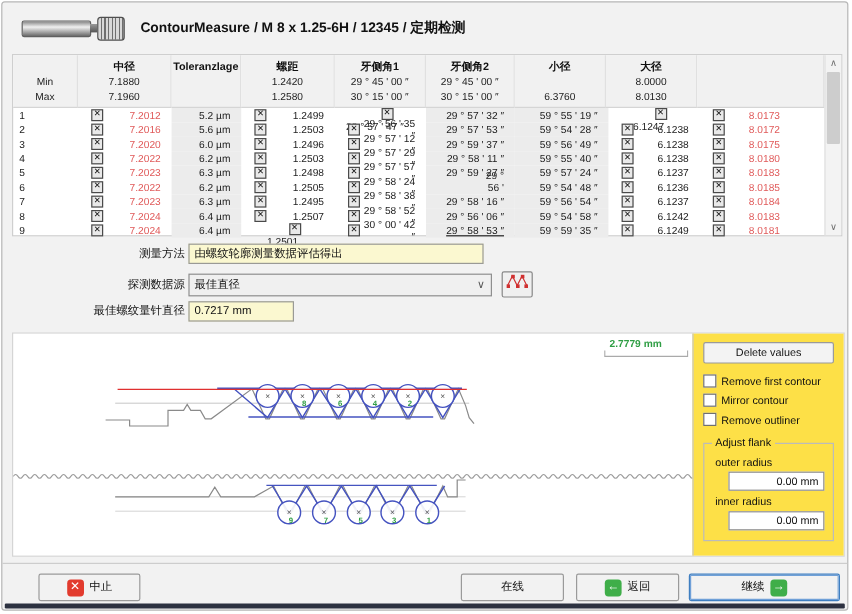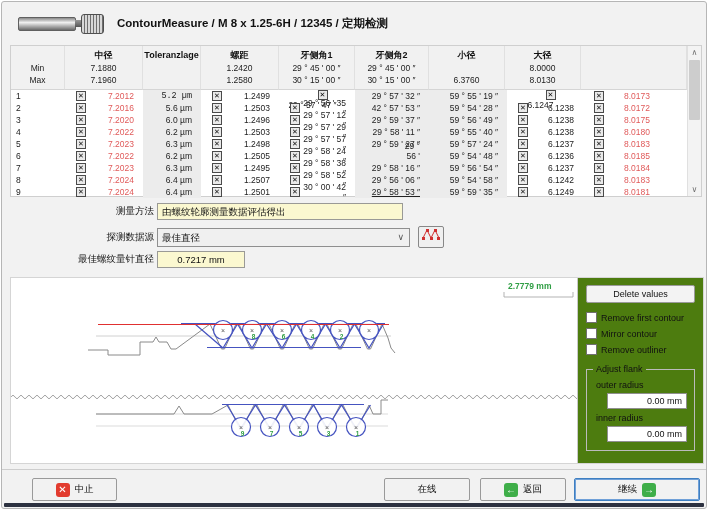--- a/index.html
+++ b/index.html
@@ -37,27 +37,27 @@
   .sb-btn.down{bottom:0;}
   .sb-thumb{position:absolute;left:1px;width:11px;top:14px;height:60px;background:#cdcdcd;border-radius:1px;}
 
   
   .frow{position:absolute;left:20px;font-size:9.5px;color:#111;white-space:nowrap;}
   .flabel{display:inline-block;width:132px;text-align:right;margin-right:3px;vertical-align:middle;}
   .ybox{display:inline-block;background:#fbf8d0;border:1px solid #9a9a96;height:15px;line-height:15px;padding:0 4px;vertical-align:middle;box-sizing:content-box;}
   .combo{display:inline-block;position:relative;width:243px;height:17px;line-height:17px;background:#f0f0f0;border:1px solid #8f8f8f;padding:0 4px;vertical-align:middle;box-sizing:content-box;}
   .chev{position:absolute;right:5px;top:0;color:#555;font-size:9px;}
   .probe-btn{display:inline-block;width:26px;height:22px;border:1px solid #888;background:#f0f0f0;border-radius:2px;margin-left:8px;vertical-align:middle;padding:0;line-height:20px;text-align:center;}
-  .wire-val{width:78px;text-align:center;}
+  .wire-val{width:78px;text-align:left;}
 
   
   .contour-area{position:absolute;left:8px;top:275px;width:694px;height:187px;background:#fff;border:1px solid #d5d5d5;box-sizing:border-box;}
   .contour-area svg{position:absolute;left:0;top:0;}
   svg text{font-family:"Liberation Sans","DejaVu Sans",sans-serif;}
-  .side-panel{position:absolute;top:0;right:0;bottom:0;width:126px;background:#4d7c0f;border-left:1px solid #c9c9c9;padding:6px 8px;box-sizing:border-box;font-size:9px;color:#111;}
+  .side-panel{position:absolute;top:0;right:0;bottom:0;width:126px;background:#fde047;border-left:1px solid #c9c9c9;padding:6px 8px;box-sizing:border-box;font-size:9px;color:#111;}
   .del-btn{display:block;width:100%;height:18px;background:#f3f3f3;border:1px solid #9a9a9a;font-size:9px;margin:1px 0 9px;border-radius:2px;font-family:inherit;color:#111;}
   .chk{display:flex;align-items:center;margin:5px 0;gap:4px;}
   .chk .box{width:9px;height:9px;border:1px solid #707070;background:#fff;flex:none;}
   fieldset{border:1px solid #bbb;margin:9px 0 0;padding:2px 6px 8px;}
   legend{font-size:9px;padding:0 3px;}
   .rlabel{margin:4px 0 3px;padding-left:3px;}
   .rinput{display:block;width:70px;height:14px;line-height:14px;border:1px solid #8f8f8f;background:#fff;text-align:right;padding:0 4px;margin-left:auto;margin-right:1px;}
 
   
   .bottom-bar{position:absolute;left:0;right:0;top:467px;height:38px;border-top:1px solid #cdcdcd;}
@@ -131,21 +131,21 @@
       </div>
     <div class="tbody" id="tbody">
         <div class="tr">
           <div class="td" style="width: 54px;">
             <span class="num">1</span>
           </div>
           <div class="td" style="width: 78px;">
             <span class="cb">✕</span>
             <span class="v red">7.2012</span>
           </div>
-          <div class="td shaded" style="width: 58px; font-family: Liberation Mono, monospace;">
+          <div class="td shaded" style="width: 58px;">
             <span class="v">5.2 µm</span>
           </div>
           <div class="td" style="width: 78px;">
             <span class="cb">✕</span>
             <span class="v">1.2499</span>
           </div>
           <div class="td" style="width: 76px; flex-direction: column;">
             <span class="cb">✕</span>
             <span class="v">29 ° 57 ' 47 ″</span>
           </div>
@@ -178,21 +178,21 @@
           </div>
           <div class="td" style="width: 78px;">
             <span class="cb">✕</span>
             <span class="v">1.2503</span>
           </div>
           <div class="td" style="width: 76px;">
             <span class="cb">✕</span>
             <span class="v">29 ° 56 ' 35 ″</span>
           </div>
           <div class="td shaded" style="width: 74px;">
-            <span class="v">42 ° 57 ' 53 ″</span>
+            <span class="v">29 ° 57 ' 53 ″</span>
           </div>
           <div class="td shaded" style="width: 78px;">
             <span class="v">59 ° 54 ' 28 ″</span>
           </div>
           <div class="td" style="width: 76px;">
             <span class="cb">✕</span>
             <span class="v">6.1238</span>
           </div>
           <div class="td" style="width: 76px;">
             <span class="cb">✕</span>
@@ -414,21 +414,21 @@
           <div class="td" style="width: 54px;">
             <span class="num">9</span>
           </div>
           <div class="td" style="width: 78px;">
             <span class="cb">✕</span>
             <span class="v red">7.2024</span>
           </div>
           <div class="td shaded" style="width: 58px;">
             <span class="v">6.4 µm</span>
           </div>
-          <div class="td" style="width: 78px;">
+          <div class="td" style="width: 78px; flex-direction: column;">
             <span class="cb">✕</span>
             <span class="v">1.2501</span>
           </div>
           <div class="td" style="width: 76px;">
             <span class="cb">✕</span>
             <span class="v">30 ° 00 ' 42 ″</span>
           </div>
           <div class="td shaded" style="width: 74px; text-decoration: underline;">
             <span class="v">29 ° 58 ' 53 ″</span>
           </div>

